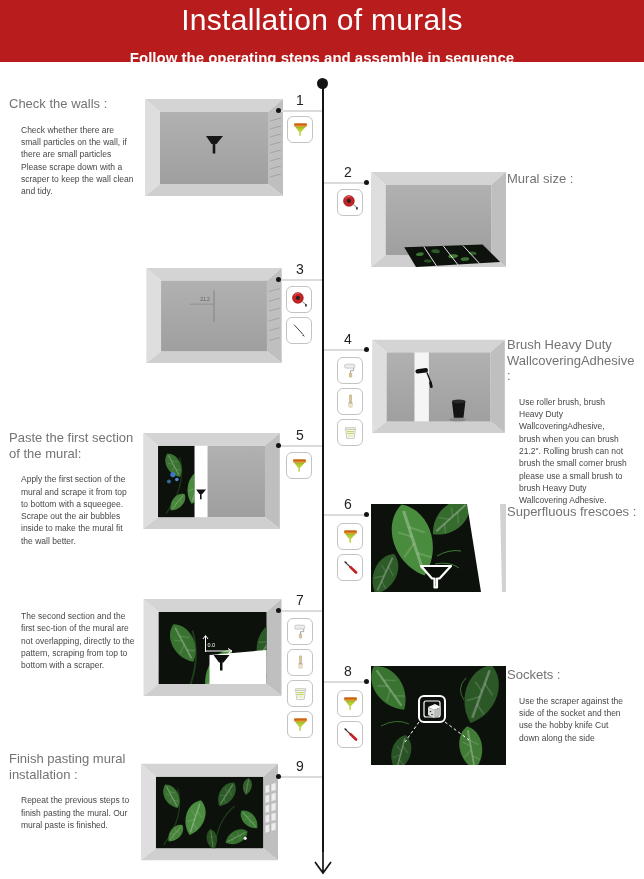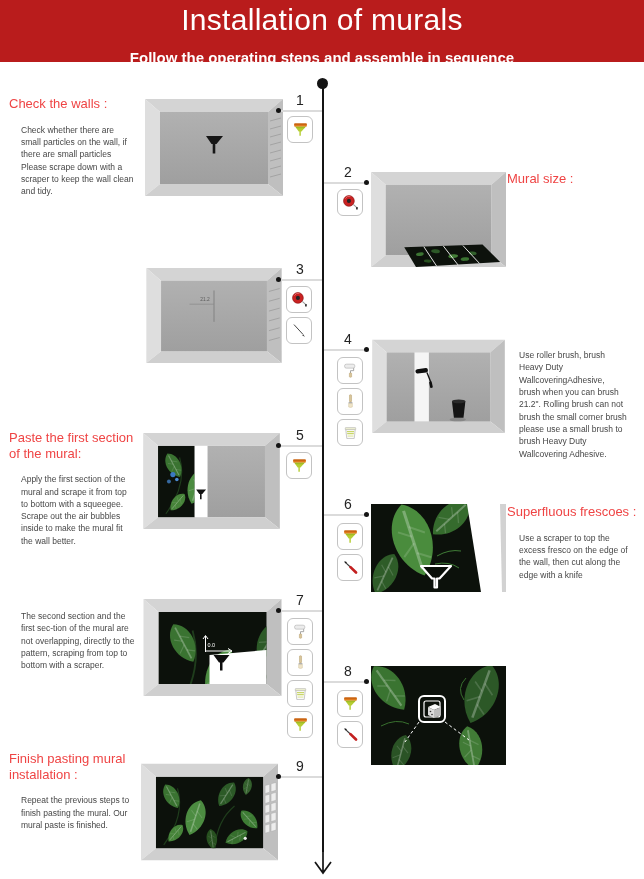--- a/index.html
+++ b/index.html
@@ -9,21 +9,21 @@
   .hdr{position:absolute;left:0;top:0;width:644px;height:62px;background:#b91c1c;
        color:#fff;text-align:center;}
   .hdr h1{margin:3px 0 0;font-size:30px;font-weight:500;letter-spacing:.3px;}
   .hdr p{margin:12px;font-size:15px;font-weight:700;}
   
   .tl-line{position:absolute;left:322px;top:84px;width:2px;height:768px;background:#141414;}
   .tl-dot{position:absolute;left:317px;top:78px;width:11px;height:11px;border-radius:50%;background:#141414;}
   .tl-arrow{position:absolute;left:313px;top:846px;}
   
   .txt{position:absolute;}
-  .txt h2{margin:0 0 4px;font-size:13px;font-weight:400;color:#ef4444;line-height:1.2;}
+  .txt h2{margin:0 0 4px;font-size:13px;font-weight:400;color:#737373;line-height:1.2;}
   .txt p{margin:12px;font-size:8.5px;line-height:1.45;color:#474747;}
   .txt.left{left:9px;width:138px;}
   .txt.right{left:507px;width:133px;}
   
   .num{position:absolute;width:20px;font-size:14px;color:#232323;text-align:center;}
   .conn{position:absolute;height:1.5px;background:#dbdbdb;}
   .cdot{position:absolute;width:5px;height:5px;border-radius:50%;background:#141414;}
   
   .tools{position:absolute;display:flex;flex-direction:column;gap:4px;}
   .tool{width:26px;height:27px;box-sizing:border-box;border:1px solid #c3c3c3;border-radius:6px;
@@ -242,20 +242,21 @@
       <path d="M57 38 L61 48" stroke="#0f0f0f" stroke-width="1.4"></path>
       <rect x="59.6" y="47.5" width="2.8" height="6.5" rx="0.8" fill="#0f0f0f" transform="rotate(-12 61 50)"></rect>
     </g>
     <g>
       <ellipse cx="89" cy="87" rx="8.5" ry="2" fill="rgba(0,0,0,0.15)"></ellipse>
       <polygon points="83,68 97,68 95,85 85,85" fill="#141414"></polygon>
       <ellipse cx="90" cy="68" rx="7" ry="2" fill="#2a2a2a"></ellipse>
     </g>
   </svg>
   <div class="txt right" style="top:337px">
+    <h2>Brush Heavy Duty WallcoveringAdhesive :</h2>
     <p>Use roller brush, brush Heavy Duty WallcoveringAdhesive, brush when you can brush 21.2". Rolling brush can not brush the small corner brush please use a small brush to brush Heavy Duty Wallcovering Adhesive.</p>
   </div>
 
   <div class="txt left" style="top:430px">
     <h2>Paste the first section of the mural:</h2>
     <p>Apply the first section of the mural and scrape it from top to bottom with a squeegee. Scrape out the air bubbles inside to make the mural fit the wall better.</p>
   </div>
   <svg class="img" style="left:142px;top:429px" width="139" height="102" viewBox="0 0 138 103">
     <use href="#room"></use>
     <g clip-path="url(#clipstrip)">
@@ -298,21 +299,20 @@
     <use href="#leaf" transform="translate(42,36) rotate(-18) scale(3.4)" color="#4a8c3d"></use>
     <use href="#leaf" transform="translate(14,70) rotate(25) scale(2)" color="#2e5c28"></use>
     <use href="#leaf" transform="translate(80,14) rotate(48) scale(2.2)" color="#356b2d"></use>
     <path d="M66 52 q12 -7 24 -5 M64 60 q14 -3 24 4" stroke="#3f7c36" stroke-width="1" fill="none"></path>
     <polygon points="96,0 135,0 135,88 110,88" fill="#ffffff"></polygon>
     <polygon points="129,0 135,0 135,88 131,88" fill="#d2d2d2"></polygon>
     <path d="M50 62 h30 l-11.5 12.5 h-2.5 v9 h-2.5 v-9 h-2.5 Z" fill="#0a0f09" stroke="#ffffff" stroke-width="2.2" stroke-linejoin="round"></path>
   </svg>
   <div class="txt right" style="top:504px">
     <h2>Superfluous frescoes :</h2>
-    <p>Use a scraper to top the excess fresco on the edge of the wall, then cut along the edge with a knife</p>
   </div>
 
   <div class="txt left" style="top:598px">
     <p>The second section and the first sec-tion of the mural are not overlapping, directly to the pattern, scraping from top to bottom with a scraper.</p>
   </div>
   <svg class="img" style="left:142px;top:595px" width="141" height="103" viewBox="0 0 138 103">
     <use href="#room"></use>
     <g clip-path="url(#clipwall)">
       <use href="#muralg" transform="translate(15,17) scale(1.55)"></use>
     </g>
@@ -379,20 +379,24 @@
       <path d="M48 56 L34 76" stroke-width="1" stroke-dasharray="3 2.5"></path>
     </g>
     <g>
       <polygon points="57,41 64,38 70,41 63,44" fill="#fafafa"></polygon>
       <polygon points="57,41 63,44 63,52 57,49" fill="#dcdcdc"></polygon>
       <polygon points="63,44 70,41 70,49 63,52" fill="#bdbdbd"></polygon>
       <circle cx="59.5" cy="45.5" r="0.8" fill="#333"></circle>
       <circle cx="61" cy="48.5" r="0.8" fill="#333"></circle>
     </g>
   </svg>
+  <div class="txt right" style="top:667px">
+    <h2>Sockets :</h2>
+    <p>Use the scraper against the side of the socket and then use the hobby knife Cut down along the side</p>
+  </div>
 
   <div class="txt left" style="top:751px">
     <h2>Finish pasting mural installation :</h2>
     <p>Repeat the previous steps to finish pasting the mural. Our mural paste is finished.</p>
   </div>
   <svg class="img" style="left:141px;top:759px" width="137" height="104" viewBox="0 0 138 103">
     <use href="#room"></use>
     <g clip-path="url(#clipwall)">
       <use href="#muralg" transform="translate(15,17) scale(0.99,0.98)"></use>
     </g>

